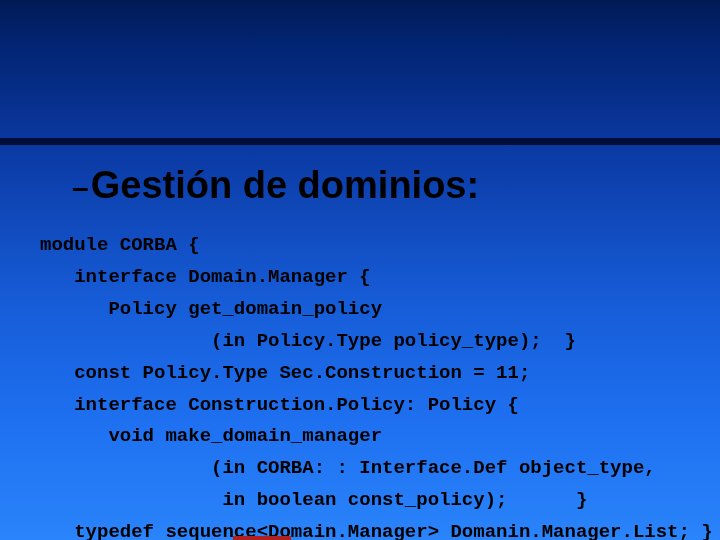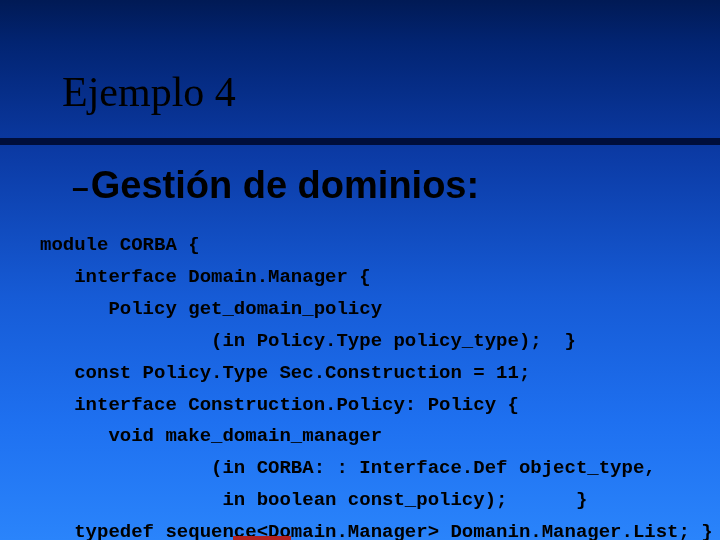--- a/index.html
+++ b/index.html
@@ -79,21 +79,20 @@
     width: 58px;
     height: 4px;
     background: #b02020;
   }
 </style>
 </head>
 <body>
 
 <div class="slide">
 
-  <div class="title">Ejemplo 4</div>
 
   <div class="rule"></div>
 
   <div class="subtitle-row">
     <span class="dash">–</span>
     <span class="subtitle">Gestión de dominios:</span>
   </div>
 
   <div class="code-body"><span>module CORBA {</span>
 <span>   interface Domain.Manager {</span>

